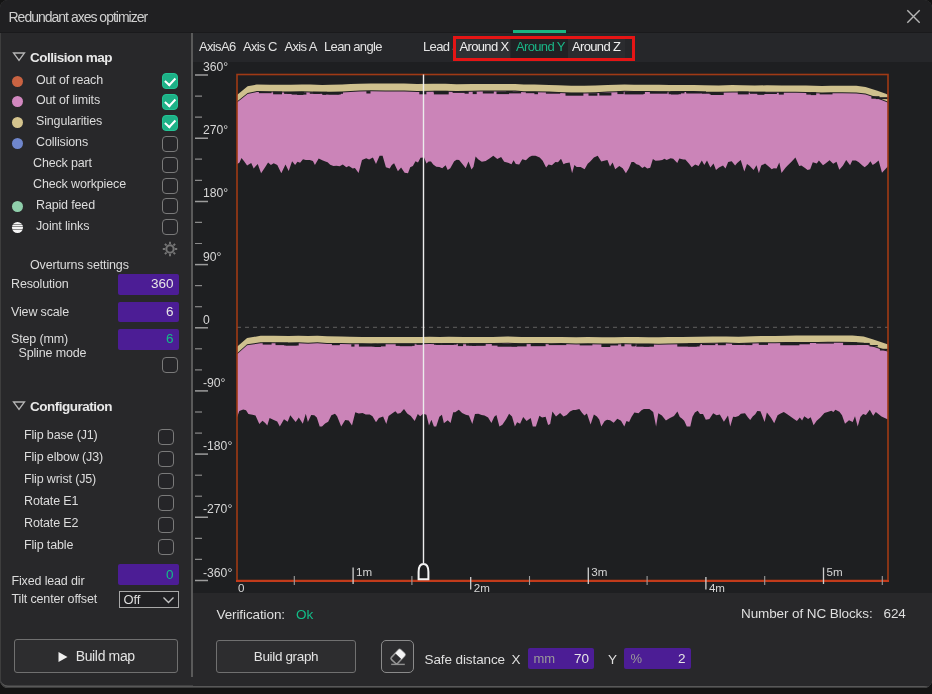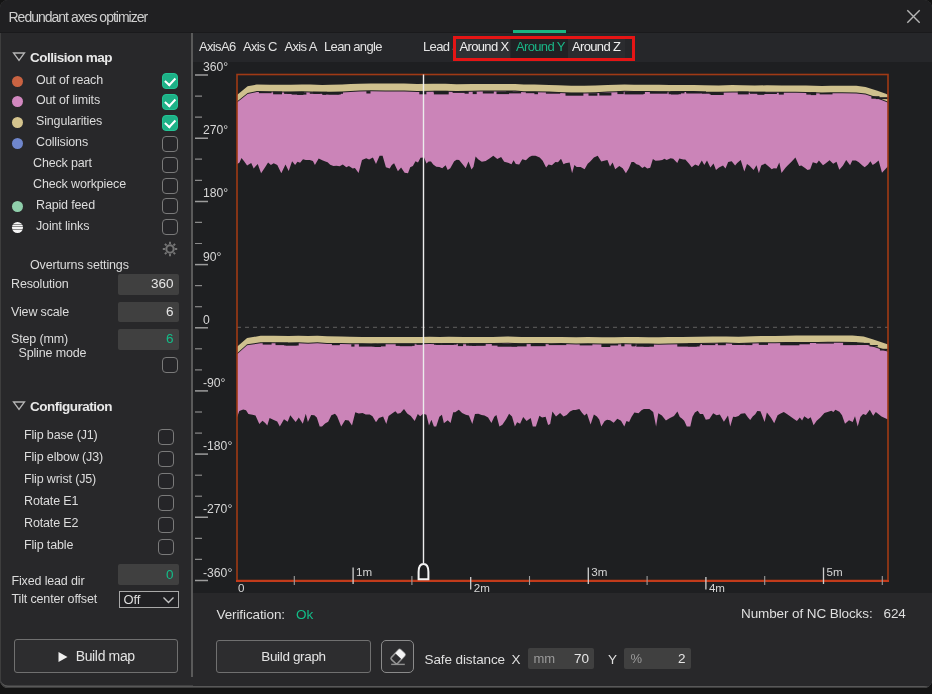--- a/index.html
+++ b/index.html
@@ -11,21 +11,21 @@
 .txt { position:absolute; color:#dcdcdc; font-size:12.5px; letter-spacing:-0.15px; white-space:nowrap; }
 .tab { position:absolute; top:39.2px; color:#e2e2e2; font-size:13px; letter-spacing:-0.65px; white-space:nowrap; }
 .bb { position:absolute; color:#dfdfdf; font-size:13.5px; letter-spacing:-0.1px; white-space:nowrap; }
 .hdr { position:absolute; color:#e8e8e8; font-size:13.5px; letter-spacing:-0.5px; font-weight:bold; white-space:nowrap; }
 .cb { position:absolute; width:16px; height:16px; border:1.2px solid #7a7a7a;
   border-radius:4px; background:#252528; }
 .cb.on { background:#1db187; border-color:#23c495; }
 .cb.on::after { content:""; position:absolute; left:2.8px; top:3.4px; width:8px; height:4.5px;
   border-left:2.2px solid #fff; border-bottom:2.2px solid #fff; transform:rotate(-47deg); }
 .dot { position:absolute; width:11px; height:11px; border-radius:50%; }
-.inp { position:absolute; background:#404040; border-radius:2px; color:#e6e6e6;
+.inp { position:absolute; background:#4c1d95; border-radius:2px; color:#e6e6e6;
   font-size:13.5px; text-align:right; padding-right:5px; line-height:20.5px; }
 .btn { position:absolute; background:#2d2d2f; border:1px solid #707070; border-radius:3px;
   color:#e3e3e3; font-size:13.5px; letter-spacing:-0.35px; text-align:center; }
 .green { color:#13bd88; }
 </style></head>
 <body>
 <div id="win">
 
   <div class="abs" style="left:0;top:0;width:932px;height:33px;background:#202022;border-bottom:1px solid #1a1a1c;"></div>
   <div class="txt" style="left:8.5px;top:9px;font-size:14px;letter-spacing:-1px;color:#d0d0d0;">Redundant axes optimizer</div>
@@ -306,21 +306,21 @@
   <div class="btn" style="left:13.5px;top:639px;width:164.5px;height:33.5px;line-height:33px;font-size:14px;">
     <svg style="vertical-align:-1.5px;margin-right:8px;" width="11" height="12">
         <polygon points="1.5,1 10.5,6 1.5,11" fill="#efefef"></polygon>
       </svg>Build map</div>
 
   <div class="bb" style="left:216.5px;top:606.5px;">Verification:</div>
   <div class="bb green" style="left:296px;top:606.5px;">Ok</div>
   <div class="bb" style="left:741px;top:606px;">Number of NC Blocks:</div>
   <div class="bb" style="left:883.5px;top:606px;">624</div>
 
-  <div class="btn" style="left:216px;top:640px;width:155px;height:33px;line-height:32px;">Build graph</div>
+  <div class="btn" style="left:216px;top:640px;width:140px;height:33px;line-height:32px;">Build graph</div>
   <div class="btn" style="left:381px;top:640px;width:33px;height:33px;border-color:#8a8a8a;border-radius:5px;">
     <svg style="margin-top:4.5px;" width="22" height="22" viewBox="0 0 22 22">
       <g transform="rotate(43 11 10.5)">
         <rect x="6.8" y="3.8" width="8.6" height="13.4" rx="1.6" fill="#2d2d2f" stroke="#969696" stroke-width="1.5"></rect>
         <path d="M6.8,5.4 q0,-1.6 1.6,-1.6 l5.4,0 q1.6,0 1.6,1.6 l0,4.6 l-8.6,0 z" fill="#f4f4f4"></path>
       </g>
       <line x1="4.2" y1="18.4" x2="17.8" y2="18.4" stroke="#909090" stroke-width="1.4"></line>
     </svg>
   </div>
   <div class="bb" style="left:424.5px;top:651.5px;">Safe distance</div>

